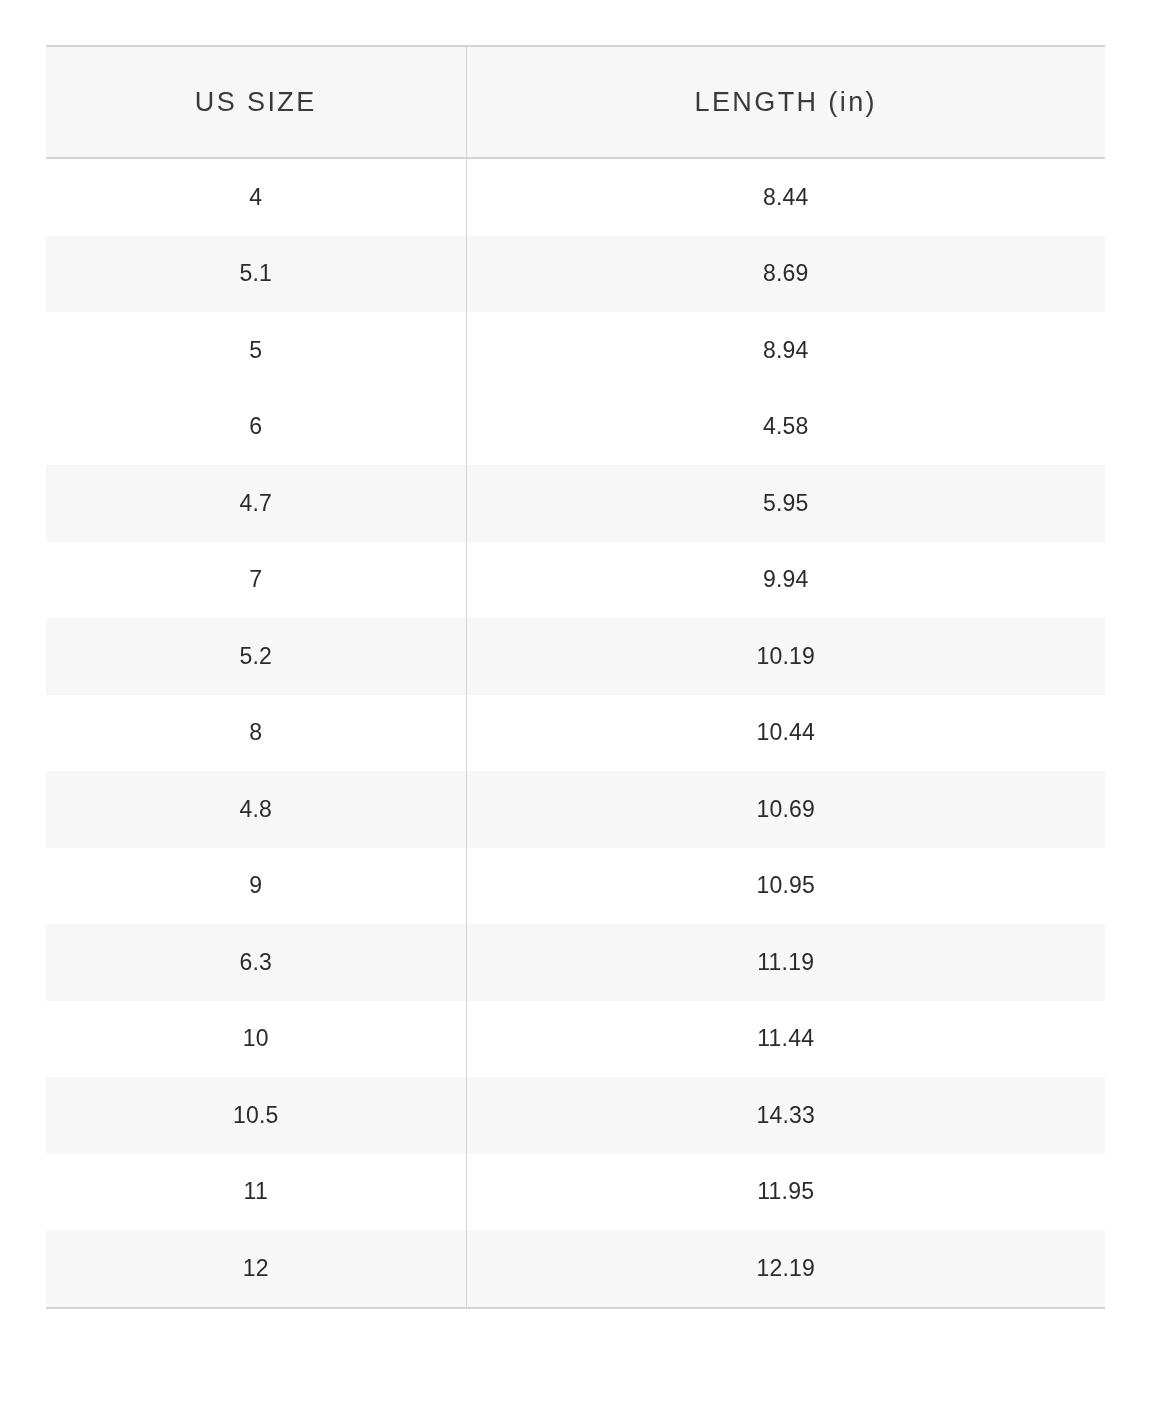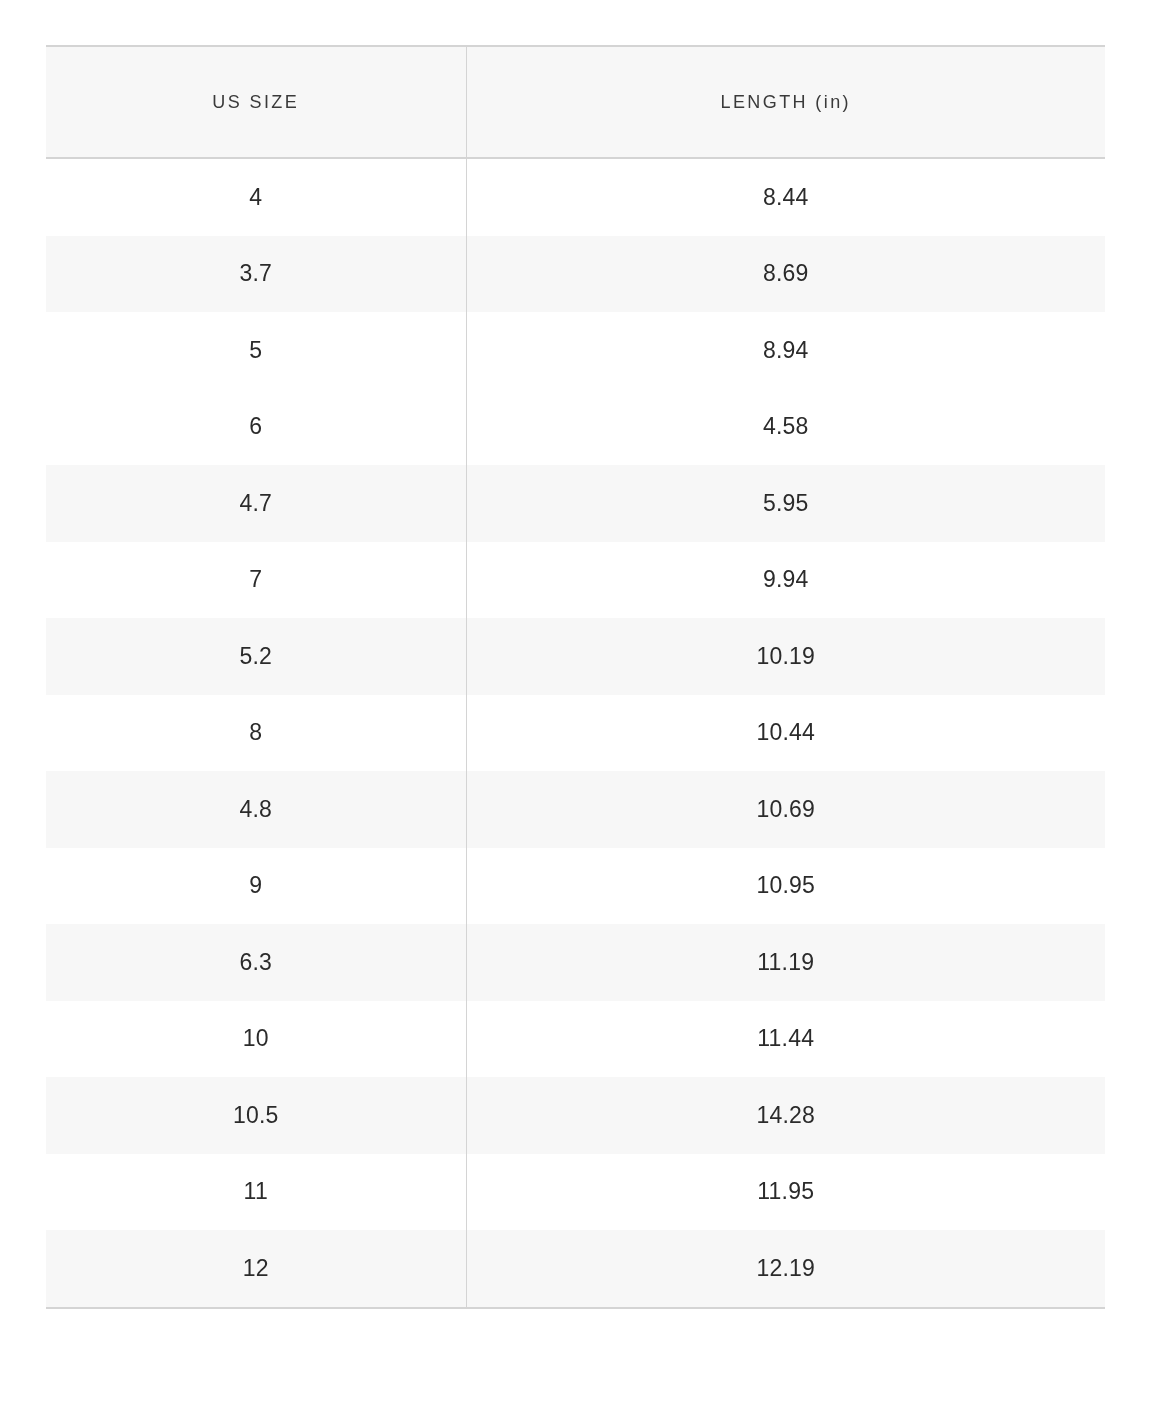--- a/index.html
+++ b/index.html
@@ -43,21 +43,21 @@
   }
 
   thead th {
     border-top: 2px solid #d4d4d4;
     border-bottom: 2px solid #d4d4d4;
     padding: 0;
     height: 110px;
     text-align: center;
     vertical-align: middle;
     font-weight: 400;
-    font-size: 18px;
+    font-size: 27px;
     letter-spacing: 2.4px;
     color: #3a3a3a;
     white-space: nowrap;
   }
 
   thead th.th-size {
     border-right: 1px solid #d4d4d4;
   }
 
   tbody td {
@@ -102,21 +102,21 @@
           <th class="th-size">US SIZE</th>
           <th class="th-length">LENGTH (in)</th>
         </tr>
       </thead>
       <tbody>
           <tr class="row-odd">
             <td class="cell-size">4</td>
             <td class="cell-length">8.44</td>
           </tr>
           <tr class="row-even">
-            <td class="cell-size">3.7</td>
+            <td class="cell-size">5.1</td>
             <td class="cell-length">8.69</td>
           </tr>
           <tr class="row-odd">
             <td class="cell-size">5</td>
             <td class="cell-length">8.94</td>
           </tr>
           <tr class="row-odd">
             <td class="cell-size">6</td>
             <td class="cell-length">4.58</td>
           </tr>
@@ -147,21 +147,21 @@
           <tr class="row-even">
             <td class="cell-size">6.3</td>
             <td class="cell-length">11.19</td>
           </tr>
           <tr class="row-odd">
             <td class="cell-size">10</td>
             <td class="cell-length">11.44</td>
           </tr>
           <tr class="row-even">
             <td class="cell-size">10.5</td>
-            <td class="cell-length">14.28</td>
+            <td class="cell-length">14.33</td>
           </tr>
           <tr class="row-odd">
             <td class="cell-size">11</td>
             <td class="cell-length">11.95</td>
           </tr>
           <tr class="row-even last-row">
             <td class="cell-size">12</td>
             <td class="cell-length">12.19</td>
           </tr>
         </tbody>

